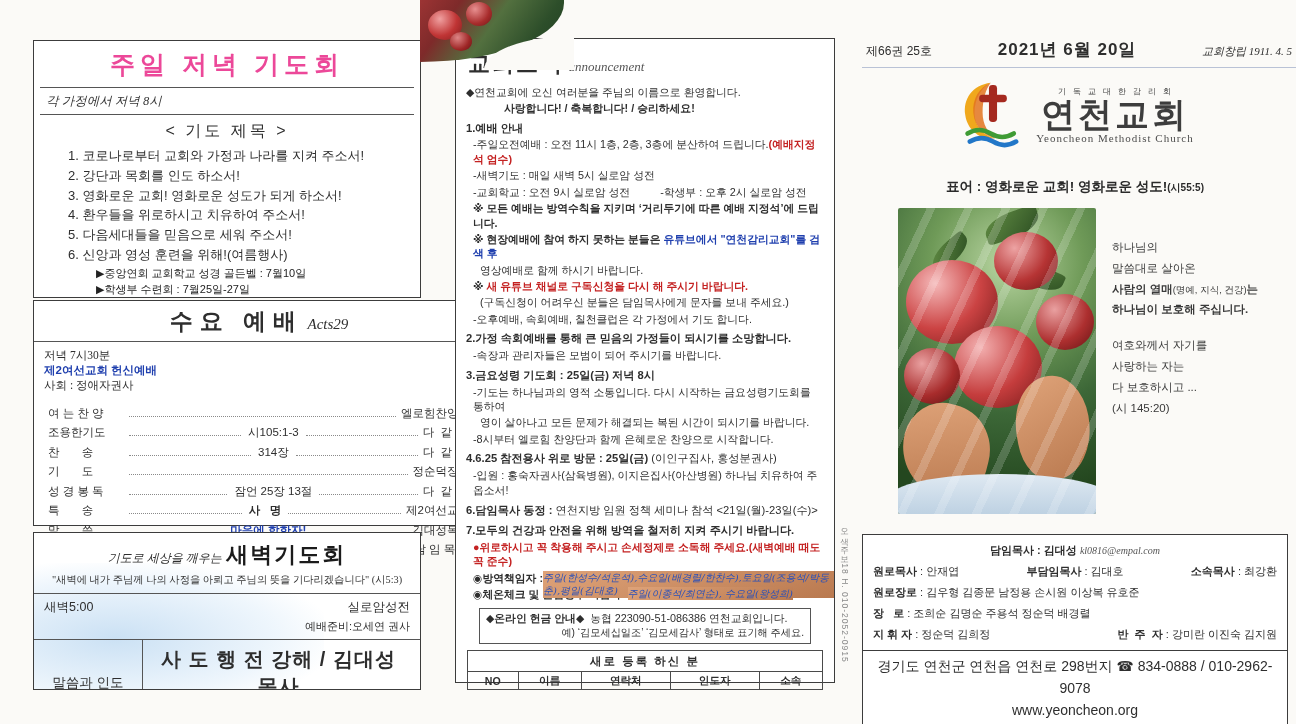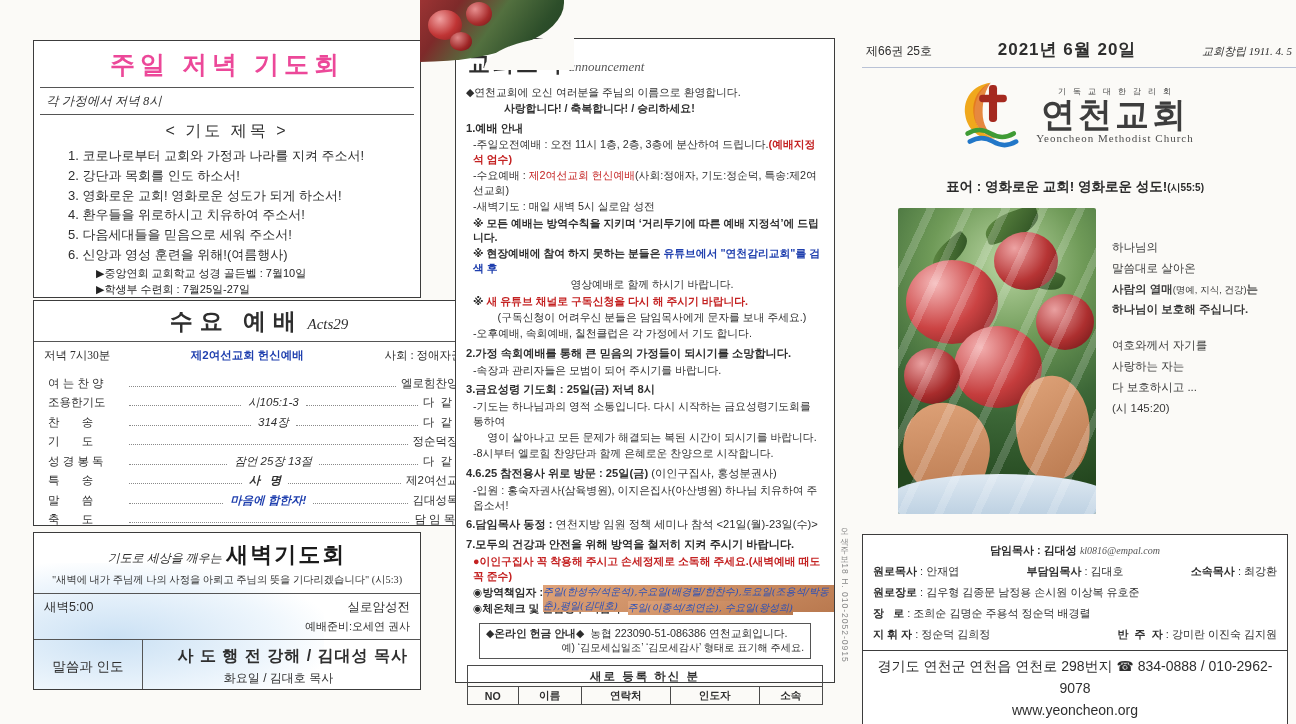--- a/index.html
+++ b/index.html
@@ -26,51 +26,51 @@
   .rule{border-top:1.4px solid #555;margin:0 6px;}
   .ep-when{font-size:12.5px;padding:5px 12px 4px 12px;color:#333;}
   .ep-head{font-size:16px;font-weight:normal;text-align:center;letter-spacing:3px;margin:6px 0 4px 0;}
   .ep-item{font-size:13px;line-height:1.52;padding-left:34px;}
   .ep-sub{font-size:11px;line-height:1.5;padding-left:62px;color:#222;}
 
   #wed-box{position:absolute;left:0;top:300px;width:452px;height:226px;}
   .wed-title-row{text-align:center;padding:5px 0 4px 0;border-bottom:1.4px solid #555;}
   .wed-title{font-size:23px;font-weight:bold;letter-spacing:7px;}
   .wed-en{font-size:15px;}
-  .wed-info{display:flex;justify-content:space-between;align-items:baseline;padding:6px 10px 8px 10px;font-size:11.5px;}
+  .wed-info{display:flex;justify-content:space-between;align-items:baseline;padding:6px 10px 8px 10px;font-size:11.5px;flex-direction:column;}
   .worder{display:flex;align-items:baseline;font-size:11.5px;margin:4.5px 14px;}
   .worder .lab{width:76px;}
   .worder .dots{flex:1;border-bottom:1.6px dotted #8a8a8a;height:8px;margin:0 5px;min-width:14px;}
-  .worder .ctr{padding:0 2px;font-style:italic;}
+  .worder .ctr{padding:0 2px;}
 
   #dawn-box{position:absolute;left:0;top:532px;width:388px;height:158px;overflow:hidden;}
   .dawn-mark{position:absolute;left:-30px;top:30px;width:320px;height:150px;z-index:0;
     background:radial-gradient(ellipse at 35% 50%, rgba(160,200,235,.55), rgba(190,220,245,.25) 55%, rgba(255,255,255,0) 75%);}
   .dawn-inner{position:relative;z-index:1;}
   .dawn-head{text-align:center;padding-top:7px;}
   .dawn-pre{font-size:12px;text-align:right;}
   .dawn-title{font-size:22px;font-weight:900;letter-spacing:2px;color:#1b1b1b;}
   .dawn-verse{font-size:10.3px;text-align:center;padding:3px 6px 6px 6px;color:#333;}
   .dawn-row1{border-top:1.4px solid #555;display:flex;justify-content:space-between;padding:5px 10px 3px 10px;font-size:12.5px;}
   .dawn-prep{text-align:right;font-size:11px;padding:0 10px 5px 10px;}
   .dawn-row2{border-top:1.4px solid #555;display:flex;}
   .dawn-cell-l{width:108px;border-right:1.4px solid #555;display:flex;align-items:center;justify-content:center;font-size:13.5px;}
   .dawn-cell-r{flex:1;padding:6px 12px 6px 6px;}
-  .dawn-main{font-size:16px;font-weight:bold;text-align:right;letter-spacing:1px;}
+  .dawn-main{font-size:20px;font-weight:bold;text-align:center;letter-spacing:1px;}
   .dawn-sub{font-size:12px;text-align:center;padding-top:3px;}
 
   
   #mid-box{left:455px;top:38px;width:380px;height:645px;padding:8px 10px 6px 10px;}
   .mid-title-row{padding:2px 0 4px 2px;}
   .mid-title{font-size:22px;font-weight:900;letter-spacing:2px;}
   .mid-en{font-size:13px;color:#555;}
   .ln{font-size:10.8px;line-height:1.36;margin:1.6px 0;}
   .ln.h{font-weight:bold;font-size:11.2px;margin-top:5px;}
   .ind1{padding-left:7px;}
-  .ind2{padding-left:14px;text-align:center;}
+  .ind2{padding-left:14px;}
   .welcome2{font-weight:bold;padding-left:38px;}
   .offer-box{border:1.1px solid #555;width:318px;margin:7px auto 6px auto;padding:3px 6px;}
   .offer1{font-size:10.8px;}
   .offer2{font-size:10.2px;text-align:right;}
   table.newreg{border-collapse:collapse;width:356px;margin:4px auto 0 auto;font-size:10.6px;}
   table.newreg th,table.newreg td{border:1.1px solid #4a4a4a;text-align:center;padding:1.5px 2px;}
   table.newreg .ttl{font-weight:bold;font-size:11.5px;letter-spacing:2px;padding:2.5px;}
 
   .apple-corner{position:absolute;left:420px;top:0;width:144px;height:62px;z-index:3;
     background:linear-gradient(125deg,#9c3434 0%,#7e2a2a 22%,#53703f 48%,#2d4e2a 75%,#1f3c20 100%);
@@ -246,22 +246,22 @@
 <div id="mid-box" class="panel box">
   <div class="mid-title-row">
     <span class="mid-title">교회소식</span>
     <span class="mid-en serif it">announcement</span>
   </div>
   <div class="ln">◆연천교회에 오신 여러분을 주님의 이름으로 환영합니다.</div>
   <div class="ln welcome2">사랑합니다! / 축복합니다! / 승리하세요!</div>
 
   <div class="ln h">1.예배 안내</div>
   <div class="ln ind1"><span>-주일오전예배 : 오전 11시 1층, 2층, 3층에 분산하여 드립니다.</span><span class="red b">(예배지정석 엄수)</span></div>
-  <div class="ln ind1"><span>-수요예배 : </span><span class="red">제2여선교회 헌신예배</span><span>(사회:정애자, 기도:정순덕, 특송:제2여선교회)</span></div>
   <div class="ln ind1">-새벽기도 : 매일 새벽 5시 실로암 성전</div>
+  <div class="ln ind1 pre">-교회학교 : 오전 9시 실로암 성전          -학생부 : 오후 2시 실로암 성전</div>
   <div class="ln ind1 b">※ 모든 예배는 방역수칙을 지키며 ‘거리두기에 따른 예배 지정석’에 드립니다.</div>
   <div class="ln ind1"><span class="b">※ 현장예배에 참여 하지 못하는 분들은 </span><span class="blue b">유튜브에서 "연천감리교회"를 검색 후</span></div>
   <div class="ln ind2">영상예배로 함께 하시기 바랍니다.</div>
   <div class="ln ind1"><span class="b">※ </span><span class="red b">새 유튜브 채널로 구독신청을 다시 해 주시기 바랍니다.</span></div>
   <div class="ln ind2">(구독신청이 어려우신 분들은 담임목사에게 문자를 보내 주세요.)</div>
   <div class="ln ind1">-오후예배, 속회예배, 칠천클럽은 각 가정에서 기도 합니다.</div>
 
   <div class="ln h">2.가정 속회예배를 통해 큰 믿음의 가정들이 되시기를 소망합니다.</div>
   <div class="ln ind1">-속장과 관리자들은 모범이 되어 주시기를 바랍니다.</div>
 
@@ -270,21 +270,21 @@
   <div class="ln ind2">영이 살아나고 모든 문제가 해결되는 복된 시간이 되시기를 바랍니다.</div>
   <div class="ln ind1">-8시부터 엘로힘 찬양단과 함께 은혜로운 찬양으로 시작합니다.</div>
 
   <div class="ln h"><span>4.6.25 참전용사 위로 방문 : 25일(금)</span><span style="font-weight:normal"> (이인구집사, 홍성분권사)</span></div>
 
   <div class="ln ind1">-입원 : 홍숙자권사(삼육병원), 이지은집사(아산병원) 하나님 치유하여 주옵소서!</div>
 
   <div class="ln h"><span>6.담임목사 동정 : </span><span style="font-weight:normal">연천지방 임원 정책 세미나 참석 &lt;21일(월)-23일(수)&gt;</span></div>
 
   <div class="ln h">7.모두의 건강과 안전을 위해 방역을 철저히 지켜 주시기 바랍니다.</div>
-  <div class="ln ind1 red b">●이인구집사 꼭 착용해 주시고 손세정제로 소독해 주세요.(새벽예배 때도 꼭 준수)</div>
+  <div class="ln ind1 red b">●위로하시고 꼭 착용해 주시고 손세정제로 소독해 주세요.(새벽예배 때도 꼭 준수)</div>
   <div class="ln ind1"><span class="b">◉방역책임자 :</span><span class="hand">주일(한성수/석운석),수요일(배경렬/한찬수),토요일(조용석/박동춘),평일(김대호)</span></div>
   <div class="ln ind1"><span class="b">◉체온체크 및 출입명부 책임자 : </span><span class="hand">주일(이종석/최연순), 수요일(왕성희)</span></div>
 
   <div class="offer-box">
     <div class="offer1"><span class="b">◆온라인 헌금 안내◆</span><span class="pre">  농협 223090-51-086386 연천교회입니다.</span></div>
     <div class="offer2">예) ‘김모세십일조’ ‘김모세감사’ 형태로 표기해 주세요.</div>
   </div>
 
   <table class="newreg">
     <tbody>

